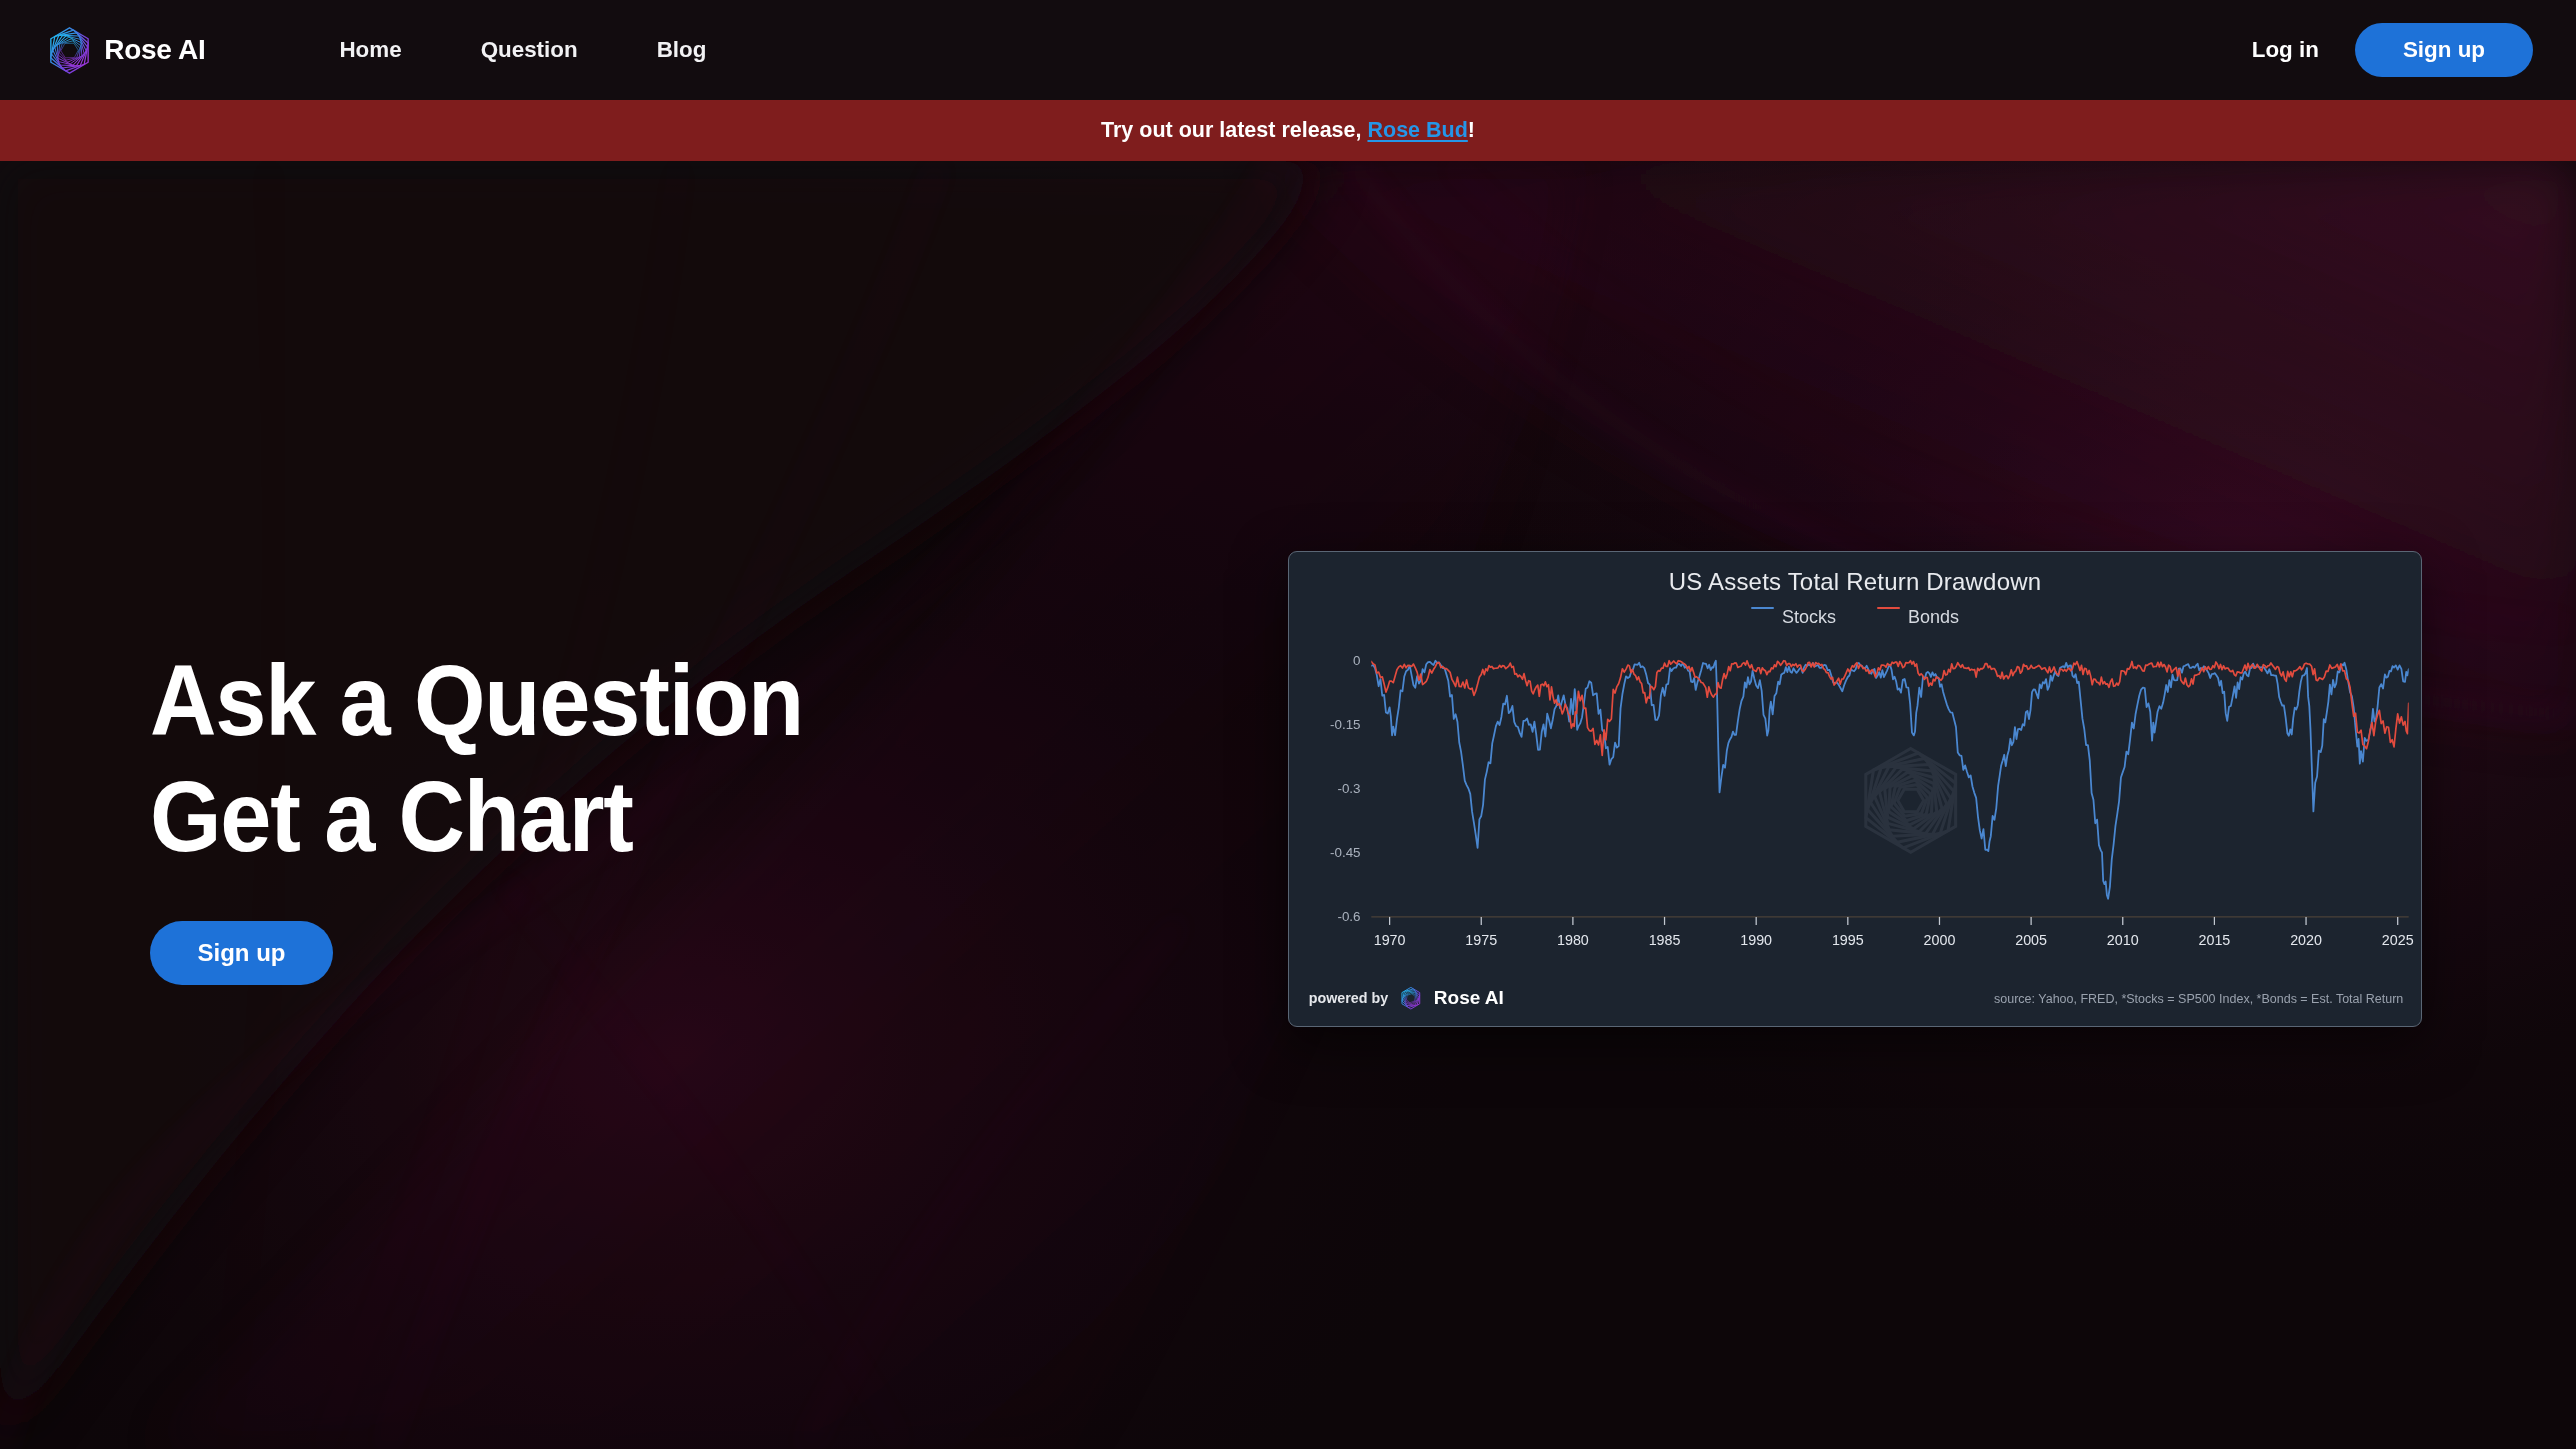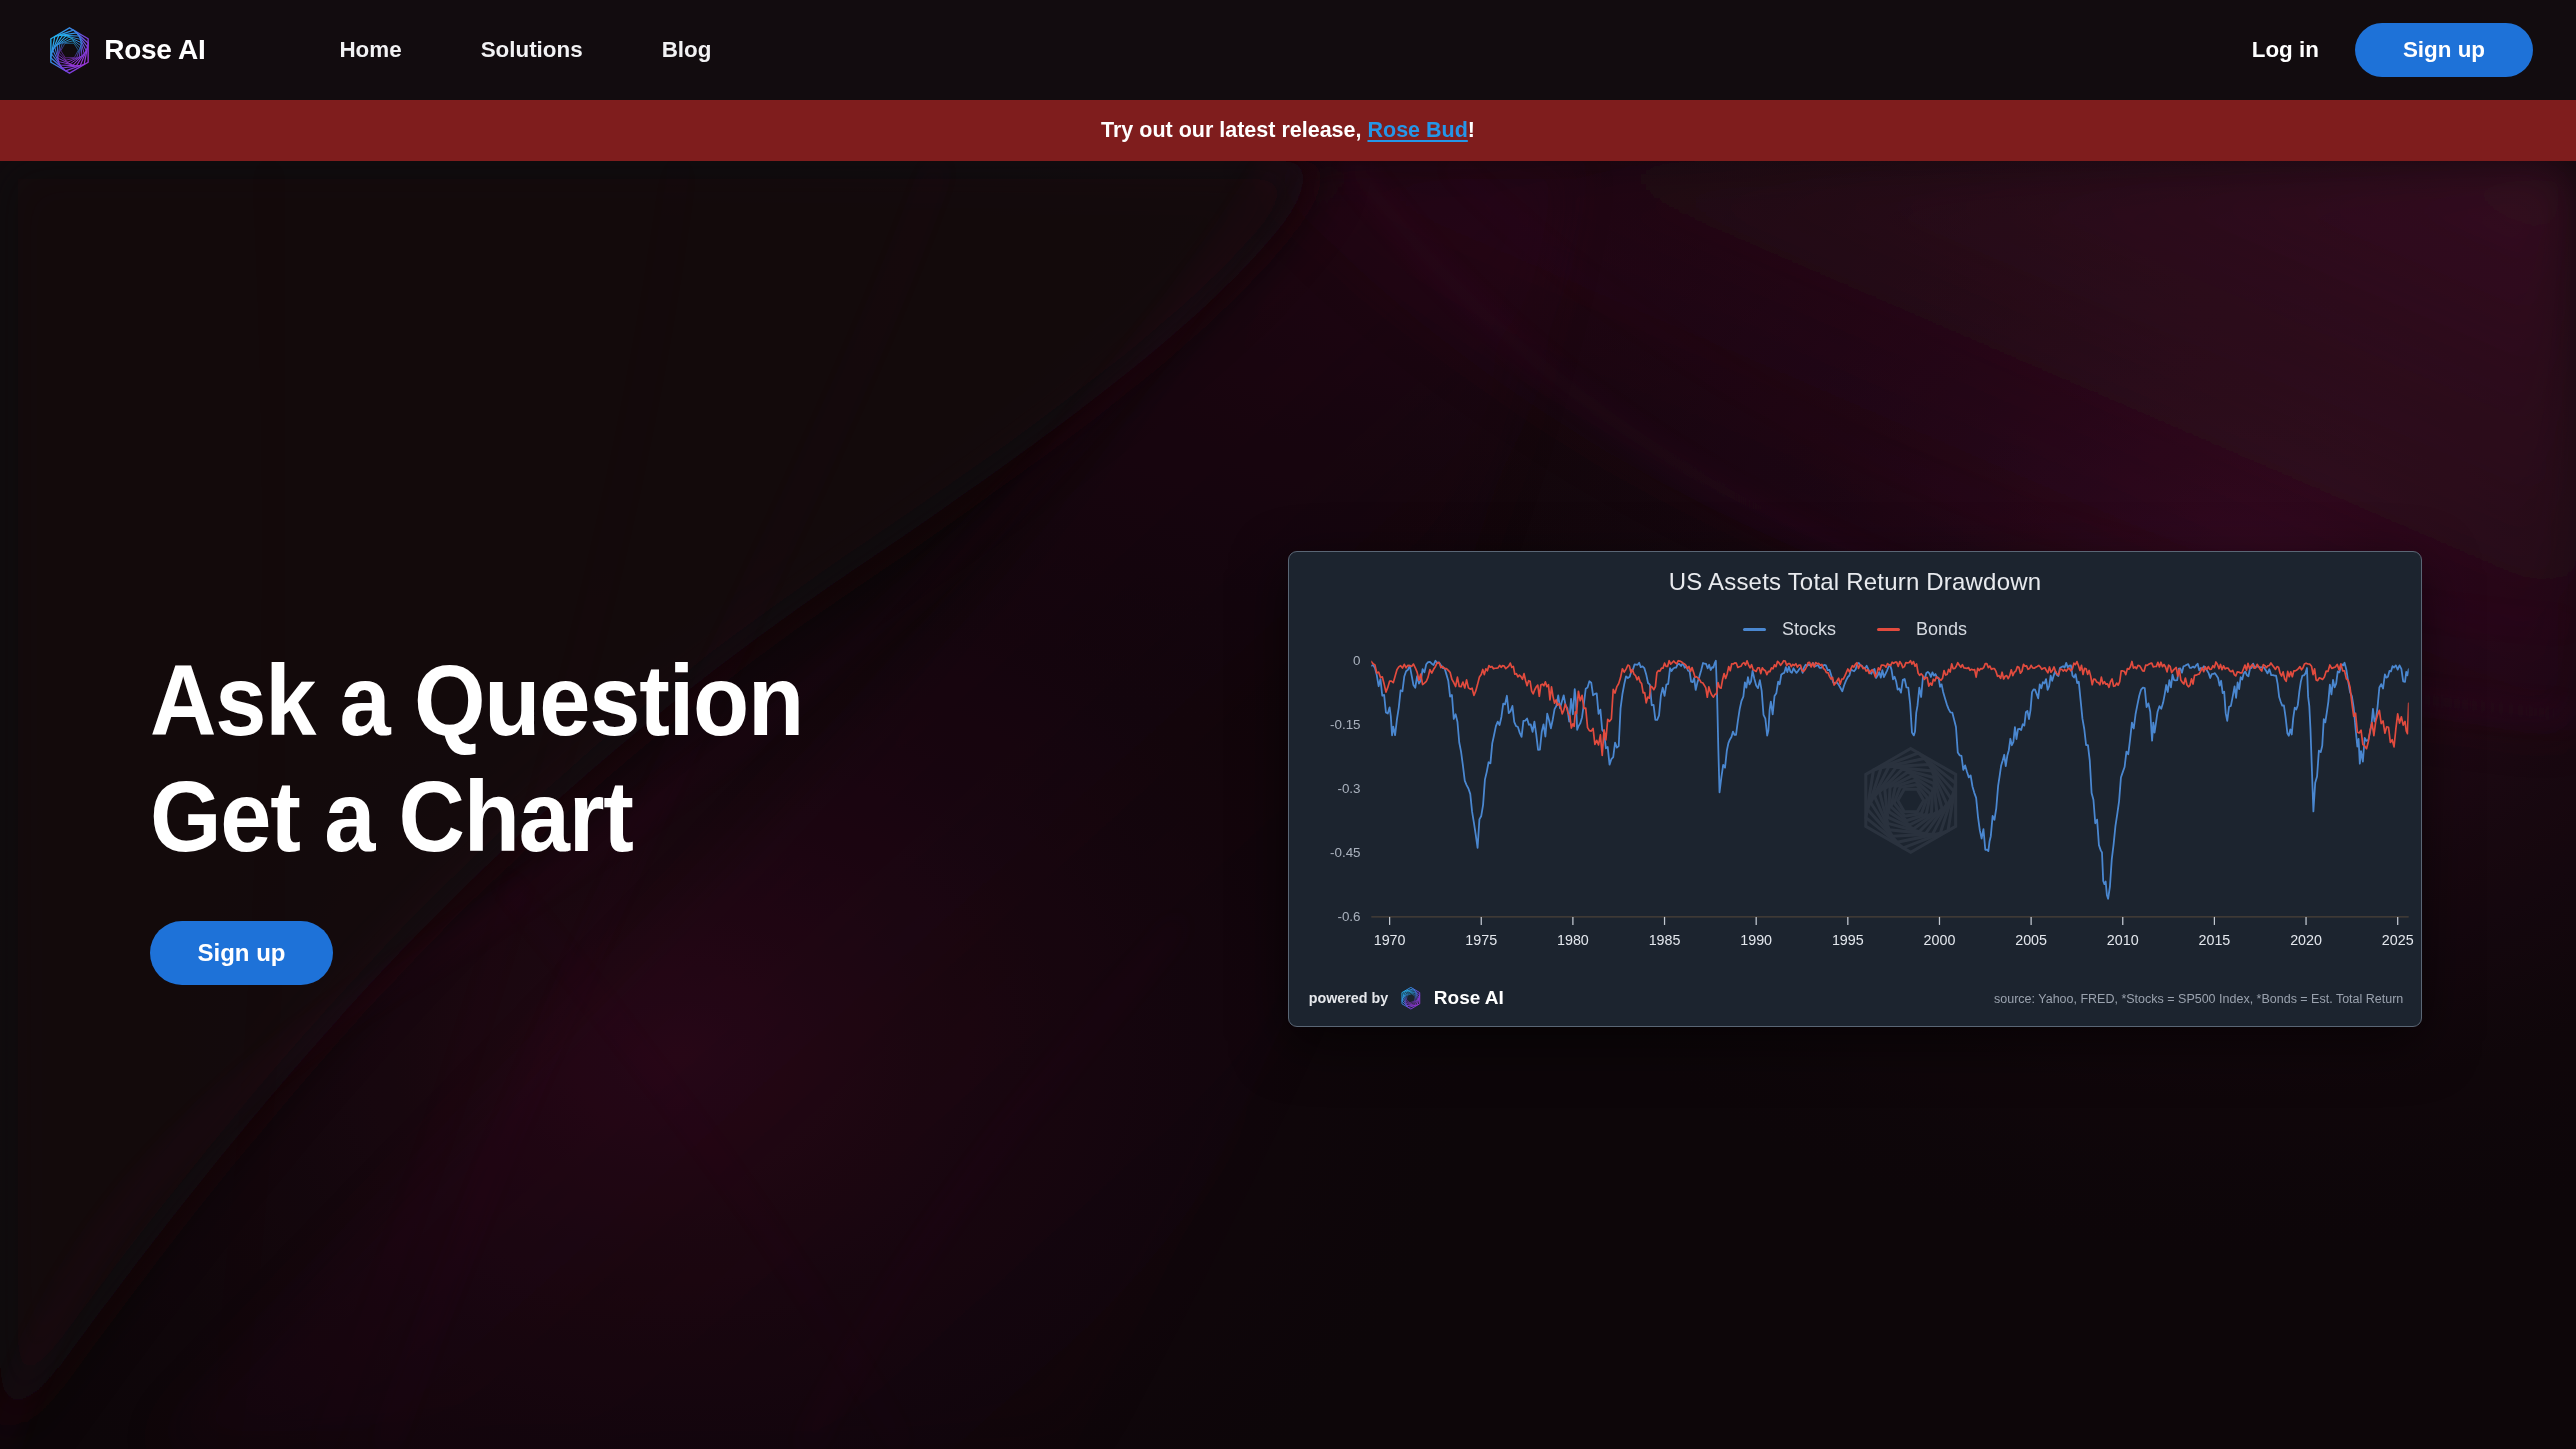--- a/index.html
+++ b/index.html
@@ -186,24 +186,22 @@
   }
   .chart-legend {
     display: flex;
     justify-content: center;
     align-items: center;
     gap: 41px;
     margin-top: 10.7px;
   }
   .legend-item {
     display: flex;
-    align-items: center;
-    gap: 16px;
-    cursor: pointer;
-    margin-top: 12px;
+    gap: 8px;
+    cursor: pointer;
   }
   .legend-swatch {
     width: 23px;
     height: 2.7px;
     border-radius: 1.8px;
     display: block;
   }
   .legend-label {
     color: #d6dae1;
     font-size: 18px;
@@ -333,21 +331,21 @@
           <polygon points="50,2 96,29 96,87 50,114 4,87 4,29" transform="rotate(66 50 58) scale(0.534) translate(43.6 50.4)"></polygon>
           <polygon points="50,2 96,29 96,87 50,114 4,87 4,29" transform="rotate(77 50 58) scale(0.46) translate(58.7 67.8)"></polygon>
           <polygon points="50,2 96,29 96,87 50,114 4,87 4,29" transform="rotate(88 50 58) scale(0.385) translate(79.9 92.2)"></polygon>
         </g>
       </svg>
       <span class="brand-text">Rose AI</span>
     </div>
 
     <nav class="nav-links">
       <span class="nav-link">Home</span>
-      <span class="nav-link">Solutions</span>
+      <span class="nav-link">Question</span>
       <span class="nav-link">Blog</span>
     </nav>
 
     <div class="nav-right">
       <span class="nav-login">Log in</span>
       <button class="btn-signup-nav">Sign up</button>
     </div>
   </div>
 
   <div class="banner">

